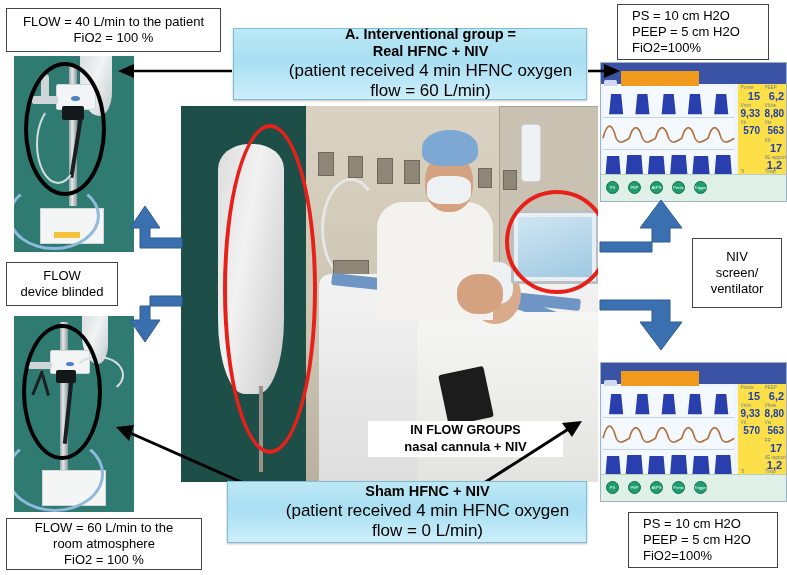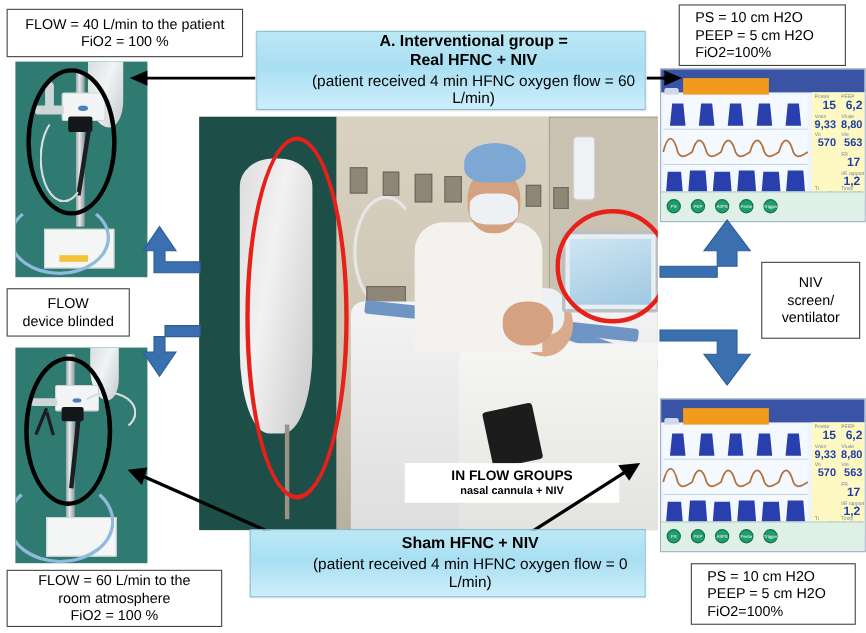--- a/index.html
+++ b/index.html
@@ -11,21 +11,21 @@
         display:flex;flex-direction:column;align-items:center;justify-content:center;
         font-size:13px;color:#000;line-height:1.22;text-align:center;z-index:40;}
   .wbox div{white-space:nowrap;}
 
   .bluebox{position:absolute;box-sizing:border-box;
            background:linear-gradient(to bottom,#bce8f5 0%,#a8dff2 45%,#cdeefb 100%);
            border:1px solid #7fbcd6;display:flex;flex-direction:column;
            align-items:center;justify-content:center;text-align:center;z-index:45;
            box-shadow:0 1px 2px rgba(0,0,0,.25);padding-left:41px;}
   .bluebox .l1,.bluebox .l2{font-weight:bold;font-size:14.5px;color:#000;line-height:1.16;}
-  .bluebox .l3{font-size:14px;color:#000;line-height:1.2;margin-top:1px;}
+  .bluebox .l3{font-size:17px;color:#000;line-height:1.2;margin-top:1px;}
 
   
   .photo{position:absolute;overflow:hidden;z-index:10;}
 
   .dev{background:#2f7b72;}
   .dev .cloth{position:absolute;background:linear-gradient(110deg,#d9dee0,#f1f3f4 45%,#c3cacd);}
   .dev .pole{position:absolute;background:linear-gradient(90deg,#9aa3a6,#e4e8ea 40%,#8d9699);}
   .dev .unit{position:absolute;background:#f2f4f5;border:1px solid #cfd5d7;border-radius:2px;}
   .dev .dot{position:absolute;background:#4a7fc1;border-radius:50%;}
   .dev .blk{position:absolute;background:#15181a;border-radius:2px;}
@@ -58,31 +58,31 @@
   .icu .monscr{position:absolute;background:linear-gradient(160deg,#cfe6f2,#9fc8e2);}
   .icu .cuff{position:absolute;background:#1c1c1c;border-radius:3px;}
   .icu .stand{position:absolute;background:#9a9287;}
   .icu .iv{position:absolute;background:#eef2f4;border:1px solid #cfd5d7;border-radius:3px;}
   .icu .redell{position:absolute;border:4px solid #e8201a;border-radius:50%;background:transparent;}
   .icu .tub{position:absolute;border:3px solid #e6e6e6;border-radius:50%;background:transparent;}
 
   .overlay-label{position:absolute;background:#fff;z-index:30;text-align:center;
                  font-weight:bold;color:#000;line-height:1.22;padding:2px 8px;box-sizing:border-box;}
   .overlay-label .t1{font-size:12.5px;}
-  .overlay-label .t2{font-size:10px;}
+  .overlay-label .t2{font-size:13px;}
 
   
   .vent{position:absolute;z-index:20;background:#eef4fb;border:1px solid #9fb2c4;overflow:hidden;}
   .vent .topbar{position:absolute;left:0;top:0;width:100%;height:15%;background:#3a53a4;}
   .vent .ptico{position:absolute;left:1.5%;top:12%;width:7%;height:72%;background:#cfd8ee;border-radius:2px;}
   .vent .mode{position:absolute;left:11%;top:6%;width:42%;height:84%;background:#f09a1e;
               color:#2a2a2a;font-size:7px;font-weight:bold;display:flex;align-items:center;
               padding-left:3px;box-sizing:border-box;overflow:hidden;}
   .vent .plot{position:absolute;background:#f4f9ff;border-bottom:1px solid #c6d4e2;}
-  .vent .numcol{position:absolute;right:0;top:15%;width:26%;height:72%;background:#fef9c3;text-decoration:underline;}
+  .vent .numcol{position:absolute;right:0;top:15%;width:26%;height:72%;background:#fde047;text-decoration:underline;}
   .vent .nv{position:absolute;color:#1f3fa8;font-weight:bold;text-align:right;}
   .vent .nlab{position:absolute;color:#6d7f96;font-size:4.5px;}
   .vent .bottombar{position:absolute;left:0;bottom:0;width:100%;height:19%;background:#dff0e6;border-top:1px solid #b8cfc0;}
   .vent .knob{position:absolute;width:11px;height:11px;border-radius:50%;background:#1f9d6f;
               border:1px solid #0f6f4c;color:#fff;font-size:4px;display:flex;align-items:center;justify-content:center;}
 
   
   .barrow{position:absolute;z-index:35;}
   svg{display:block;overflow:visible;}
 </style>

